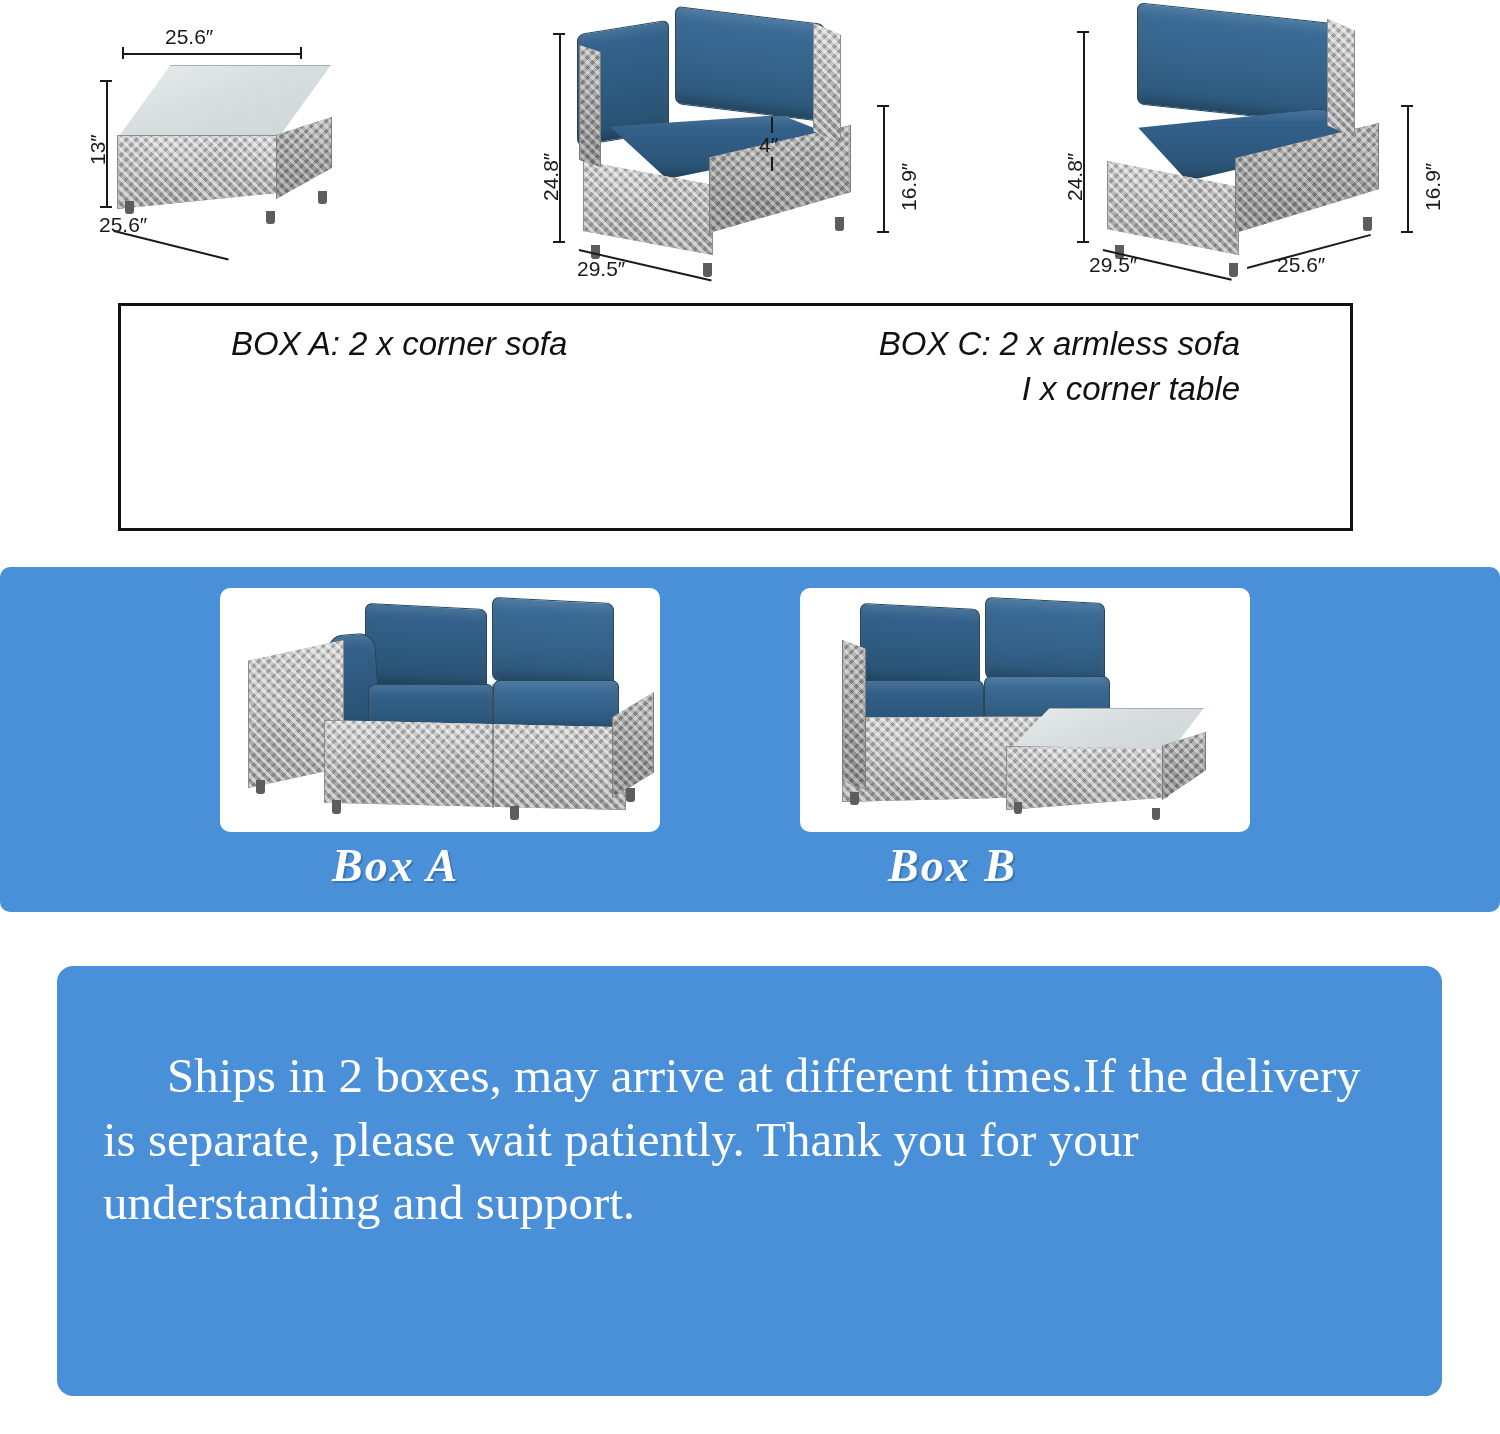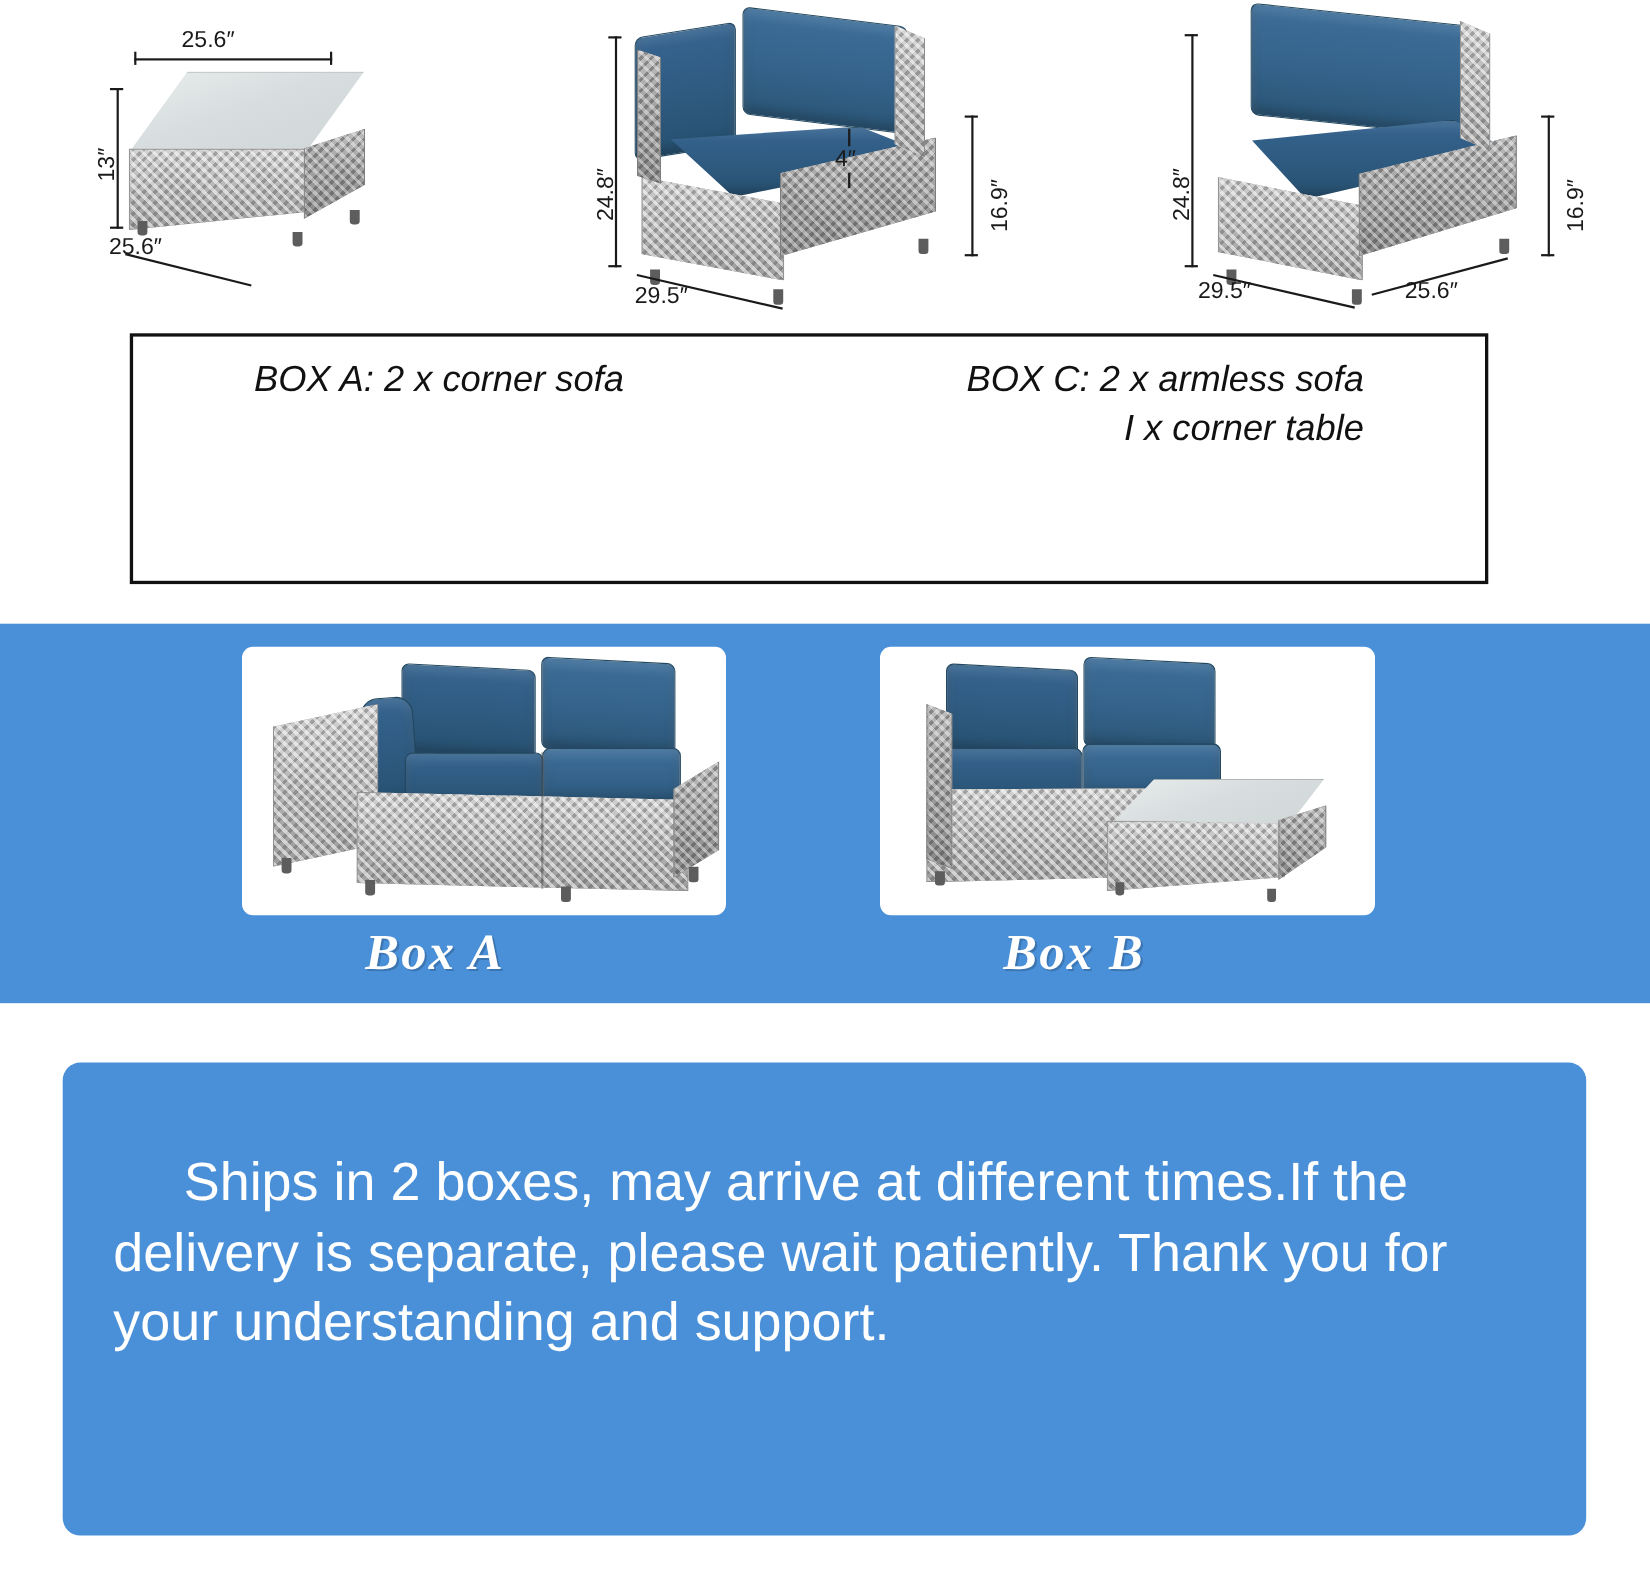--- a/index.html
+++ b/index.html
@@ -72,40 +72,41 @@
     font-family:"Liberation Sans", sans-serif;
   }
   .pkg-row{display:flex;justify-content:space-between;padding:0 110px;margin-top:16px;}
   .pkg-col{font-style:italic;font-size:33px;color:#111;line-height:1.35;}
   .pkg-col.right{text-align:right;}
 
   
   #blue-band{
     position:absolute;left:0;top:567px;width:1500px;height:345px;
     background:#4a90d9;
+    border-radius:10px;
   }
   .photo-card{
     position:absolute;background:#fff;border-radius:10px;
   }
   .box-label{
     position:absolute;color:#ffffff;font-family:"Liberation Serif", serif;
     font-weight:bold;font-style:italic;font-size:46px;
     text-shadow:2px 2px 0 rgba(0,0,0,.18);
     letter-spacing:2px;
   }
 
   
   #notice{
     position:absolute;left:57px;top:966px;width:1385px;height:430px;
     background:#4a90d9;border-radius:16px;box-sizing:border-box;
     padding:78px 46px 0 46px;
   }
   #notice p{
     margin:0;color:#ffffff;font-size:49px;line-height:1.30;
-    font-family:Liberation Sans, sans-serif;
+    font-family:Liberation Serif, serif;
     text-indent:64px;
   }
 </style>
 </head>
 <body>
 
 <div class="render" style="left:90px;top:25px;width:310px;height:250px;">
 
   <div class="abs glass" style="left:27px;top:40px;width:212px;height:72px;
               clip-path:polygon(25% 0%, 100% 0%, 75% 100%, 0% 100%);"></div>
@@ -261,18 +262,18 @@
 
     <div class="abs glass" style="left:206px;top:120px;width:196px;height:44px;
                 clip-path:polygon(22% 0%, 100% 0%, 82% 100%, 0% 100%);"></div>
     <div class="abs wicker" style="left:206px;top:158px;width:160px;height:62px;
                 clip-path:polygon(0% 0%, 100% 4%, 100% 80%, 0% 100%);"></div>
     <div class="abs wicker-dark" style="left:362px;top:144px;width:42px;height:66px;
                 clip-path:polygon(0% 20%, 100% 0%, 100% 56%, 0% 100%);"></div>
     <div class="abs leg" style="left:214px;top:214px;width:8px;height:12px;"></div>
     <div class="abs leg" style="left:352px;top:220px;width:8px;height:12px;"></div>
   </div>
-  <div class="box-label" style="left:912px;top:272px;">Box  B</div>
+  <div class="box-label" style="left:888px;top:272px;">Box  B</div>
 </div>
 
 <div id="notice">
   <p>Ships in 2 boxes, may arrive at different times.If the delivery is separate, please wait patiently. Thank you for your understanding and support.</p>
 </div>
 
 </body></html>

